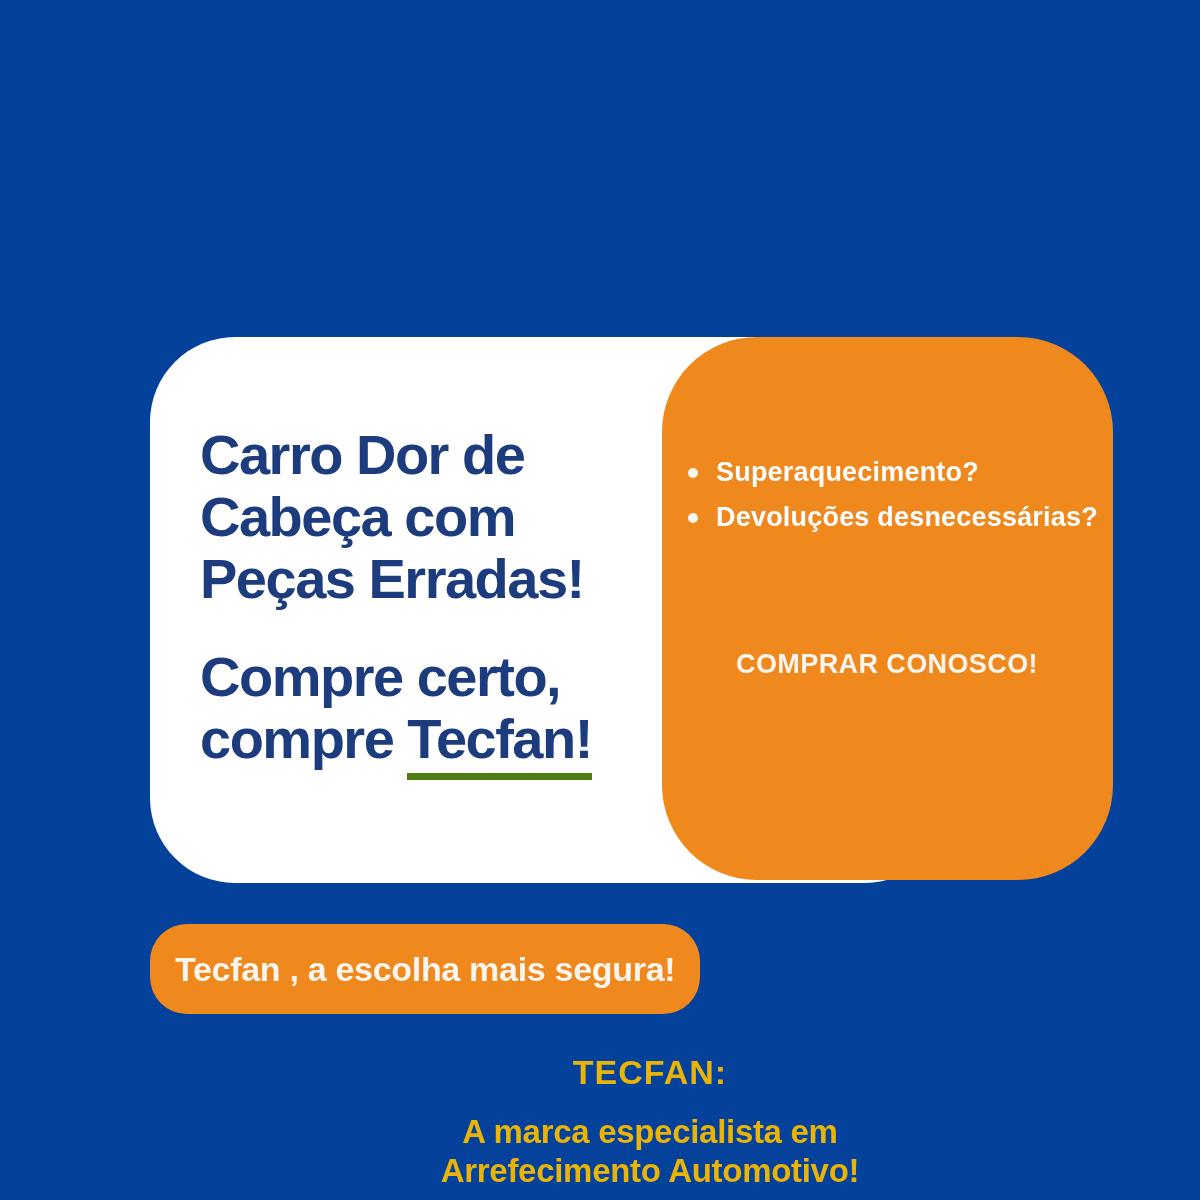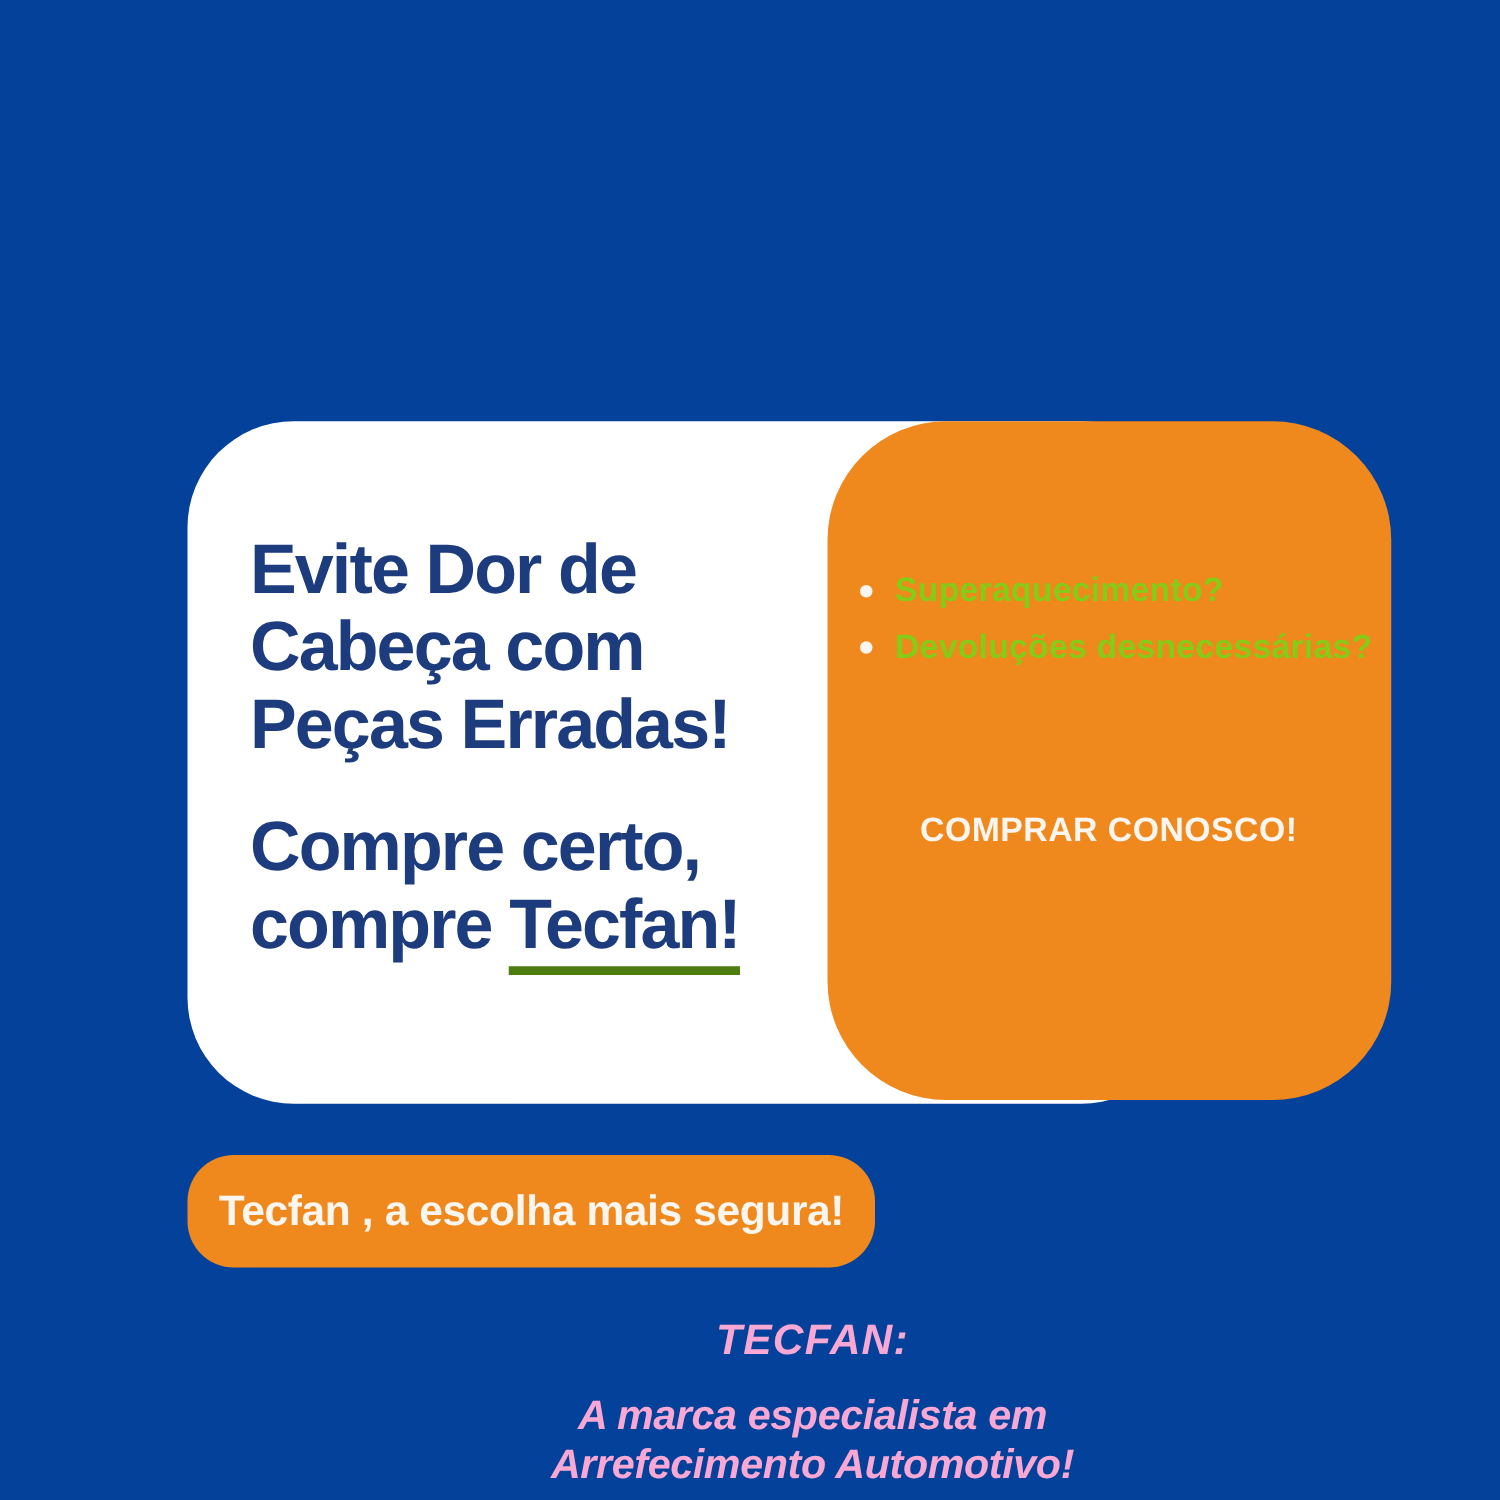--- a/index.html
+++ b/index.html
@@ -53,21 +53,21 @@
     display: inline-block;
     border-bottom: 7px solid #4d7c0f;
     padding-bottom: 3px;
   }
 
   .bullets {
     position: absolute;
     left: 688px; top: 450px;
     margin: 0; padding: 0;
     list-style: none;
-    color: #84cc16;
+    color: #ffffff;
     font-size: 27px;
     line-height: 45px;
     font-weight: 700;
     letter-spacing: 0.2px;
   }
   .bullets li { display: flex; align-items: center; }
   .bullets .dot {
     width: 10px; height: 10px;
     border-radius: 50%;
     background: #FAF6EF;
@@ -101,22 +101,21 @@
     font-weight: 800;
     letter-spacing: -0.3px;
     white-space: nowrap;
   }
 
   .footer {
     position: absolute;
     left: 100px; top: 1053px;
     width: 1100px;
     text-align: center;
-    color: #f9a8d4;
-    font-style: italic;
+    color: #eab308;
   }
   .footer-brand {
     font-size: 34px;
     font-weight: 800;
     letter-spacing: 1px;
   }
   .footer-lines {
     margin-top: 20px;
     font-size: 33px;
     line-height: 39px;
@@ -127,21 +126,21 @@
 </head>
 <body>
 
 <div class="canvas">
 
   <div class="card"></div>
 
   <div class="panel"></div>
 
   <div class="headline">
-    <div>Evite Dor de</div>
+    <div>Carro Dor de</div>
     <div>Cabeça com</div>
     <div>Peças Erradas!</div>
   </div>
 
   <div class="cta">
     <div>Compre certo,</div>
     <div><span>compre </span><span class="brand">Tecfan!</span></div>
   </div>
 
   <ul class="bullets">

